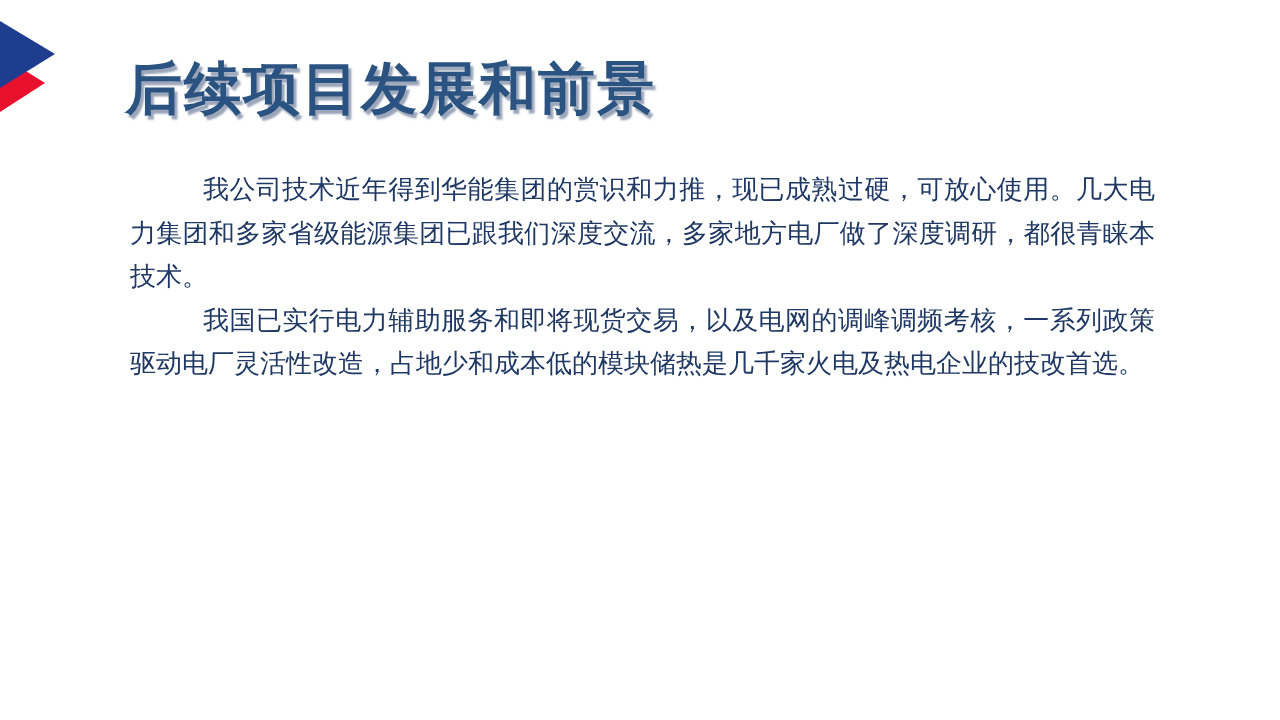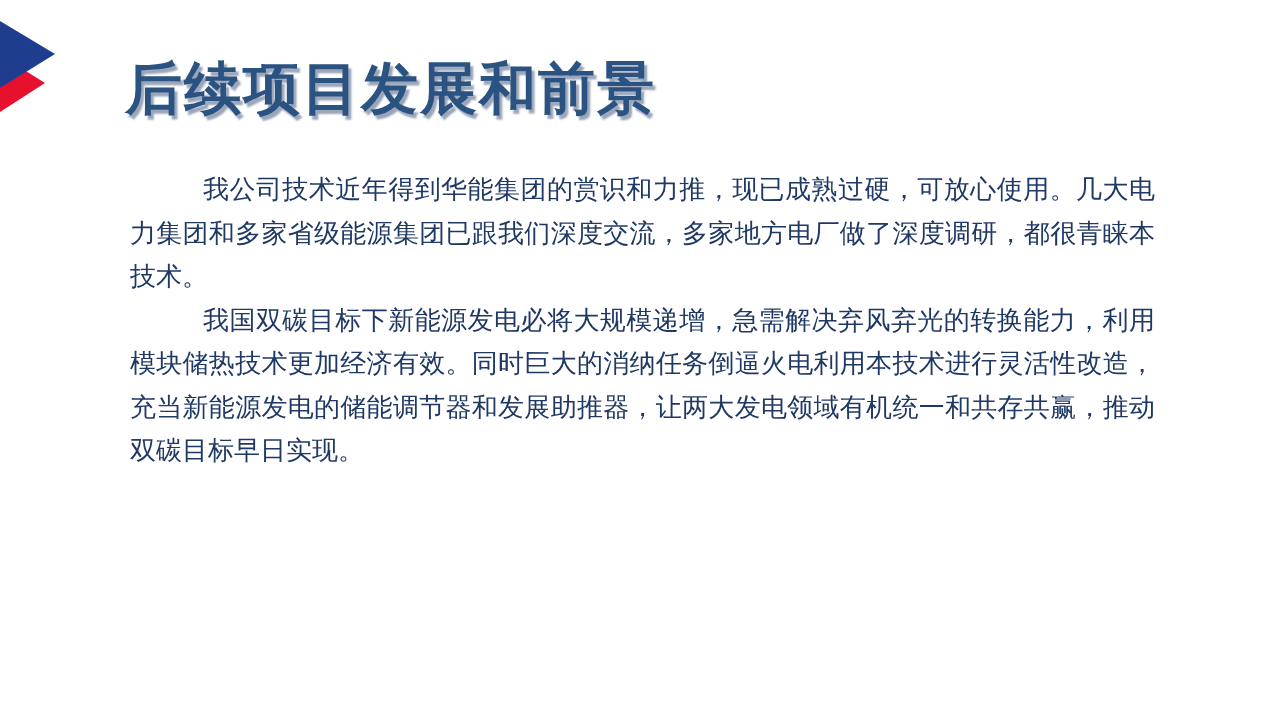--- a/index.html
+++ b/index.html
@@ -69,16 +69,16 @@
 
   <svg class="corner-deco" viewBox="0 0 70 125" aria-hidden="true">
     <polygon class="tri-red" points="0,55 45,83 0,112"></polygon>
     <polygon class="tri-blue" points="0,21 55,54 0,88"></polygon>
   </svg>
 
   <h1 class="slide-title">后续项目发展和前景</h1>
 
   <div class="body-text">
     <p>我公司技术近年得到华能集团的赏识和力推，现已成熟过硬，可放心使用。几大电力集团和多家省级能源集团已跟我们深度交流，多家地方电厂做了深度调研，都很青睐本技术。</p>
-    <p>我国双碳目标下新能源发电必将大规模递增，急需解决弃风弃光的转换能力，利用模块储热技术更加经济有效。同时巨大的消纳任务倒逼火电利用本技术进行灵活性改造，充当新能源发电的储能调节器和发展助推器，让两大发电领域有机统一和共存共赢，推动双碳目标早日实现。</p>
+    <p>我国已实行电力辅助服务和即将现货交易，以及电网的调峰调频考核，一系列政策驱动电厂灵活性改造，占地少和成本低的模块储热是几千家火电及热电企业的技改首选。</p>
   </div>
 
 </div>
 
 </body></html>

